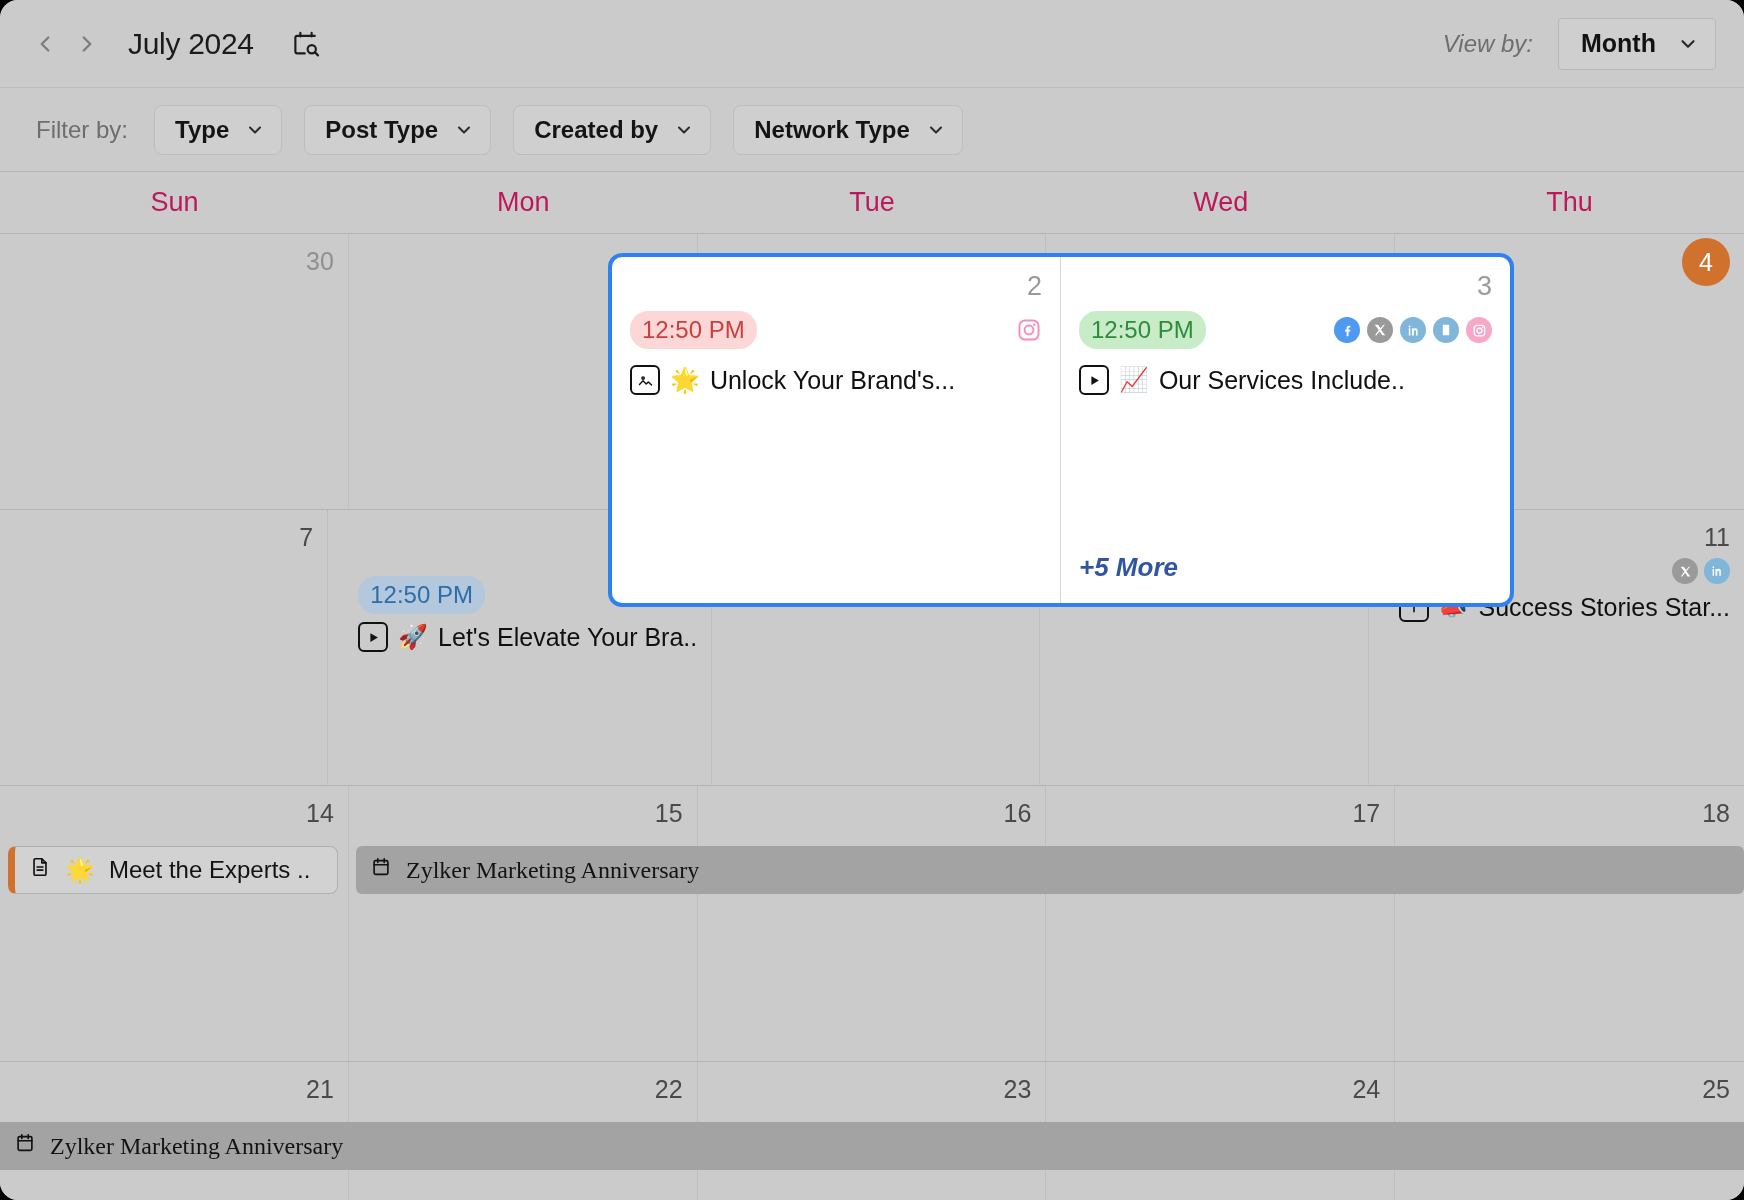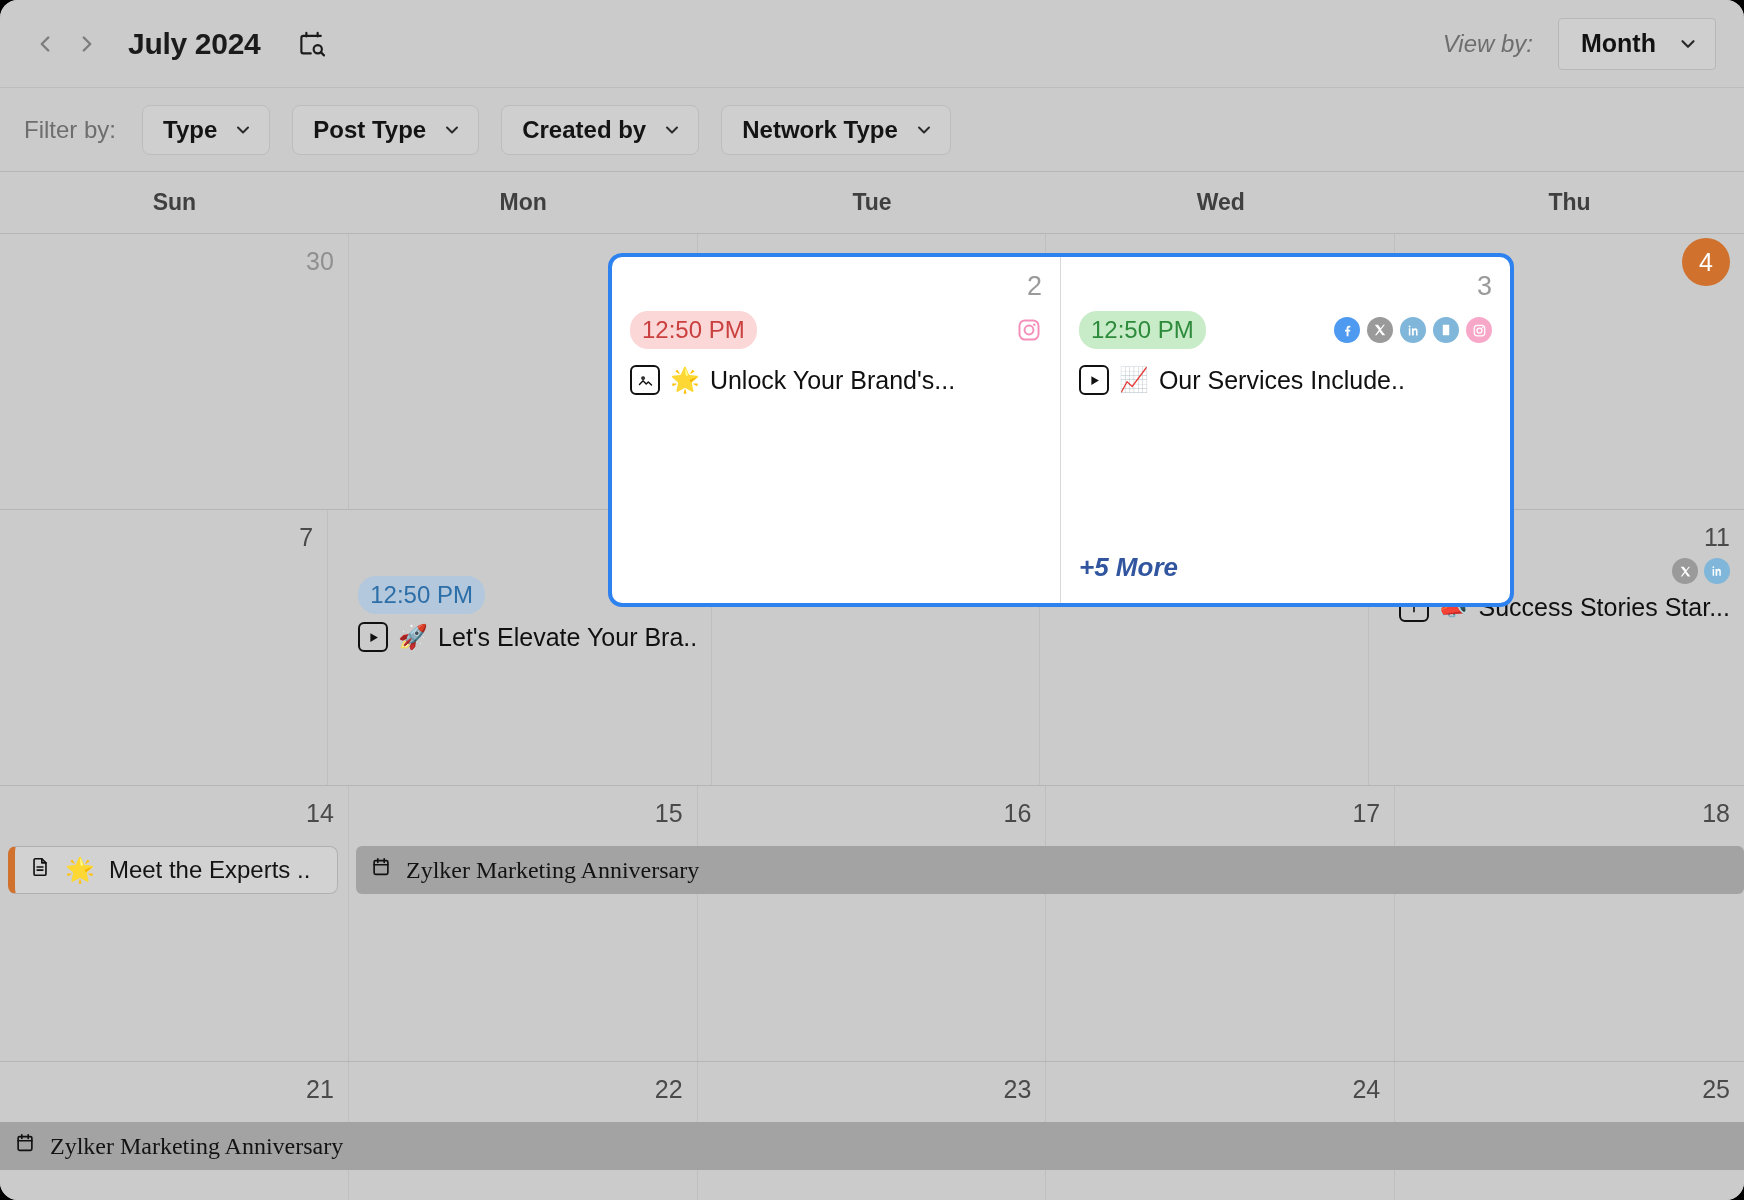--- a/index.html
+++ b/index.html
@@ -26,21 +26,21 @@
     padding: 0 28px 0 24px;
     border-bottom: 1px solid #bcbcbc;
   }
   .nav-arrow {
     width: 42px; height: 42px;
     display: flex; align-items: center; justify-content: center;
     cursor: pointer; color: #7d7d7d;
   }
   .nav-arrow svg { display:block; }
   .month-title {
-    font-size: 30px; font-weight: bold; color: #1b1b1b;
+    font-size: 30px; font-weight: normal; color: #1b1b1b;
     margin-left: 20px; letter-spacing: -0.3px;
     white-space: nowrap;
   }
   .datepick-icon {
     margin-left: 34px; width: 36px; height: 36px;
     display:flex; align-items:center; justify-content:center;
     cursor: pointer; color:#1b1b1b;
   }
   .topbar-right {
     margin-left: auto;
@@ -59,21 +59,21 @@
     cursor: pointer;
   }
   .viewby-select .val { font-size: 25px; font-weight: bold; color:#121212; }
   .chev { color:#2b2b2b; display:flex; }
 
   
   .filterbar {
     height: 84px;
     background: #cbcbcb;
     display: flex; align-items: center;
-    padding-left: 24px; gap: 22px;
+    padding-left: 36px; gap: 22px;
     border-bottom: 1px solid #b5b5b5;
   }
   .filter-label {
     font-size: 24px; color:#6e6e6e; margin-right: 4px; white-space:nowrap;
   }
   .filter-chip {
     height: 50px;
     border: 1px solid #bdbdbd; border-radius: 8px;
     background: #cfcfcf;
     display: flex; align-items: center; gap: 16px;
@@ -84,21 +84,21 @@
 
   
   .weekhdr {
     height: 62px;
     display: grid; grid-template-columns: repeat(5, 1fr);
     background: #cbcbcb;
     border-bottom: 1px solid #b5b5b5;
   }
   .weekhdr .wd {
     display:flex; align-items:center; justify-content:center;
-    font-size: 23px; color:#404040;font-weight:bold;
+    font-size: 27px; color:#be185d;
   }
 
   
   .grid {
     position: relative;
     height: calc(1200px - 88px - 84px - 62px);
     display: grid;
     grid-template-rows: 276px 276px 276px 276px;
   }
   .week {

